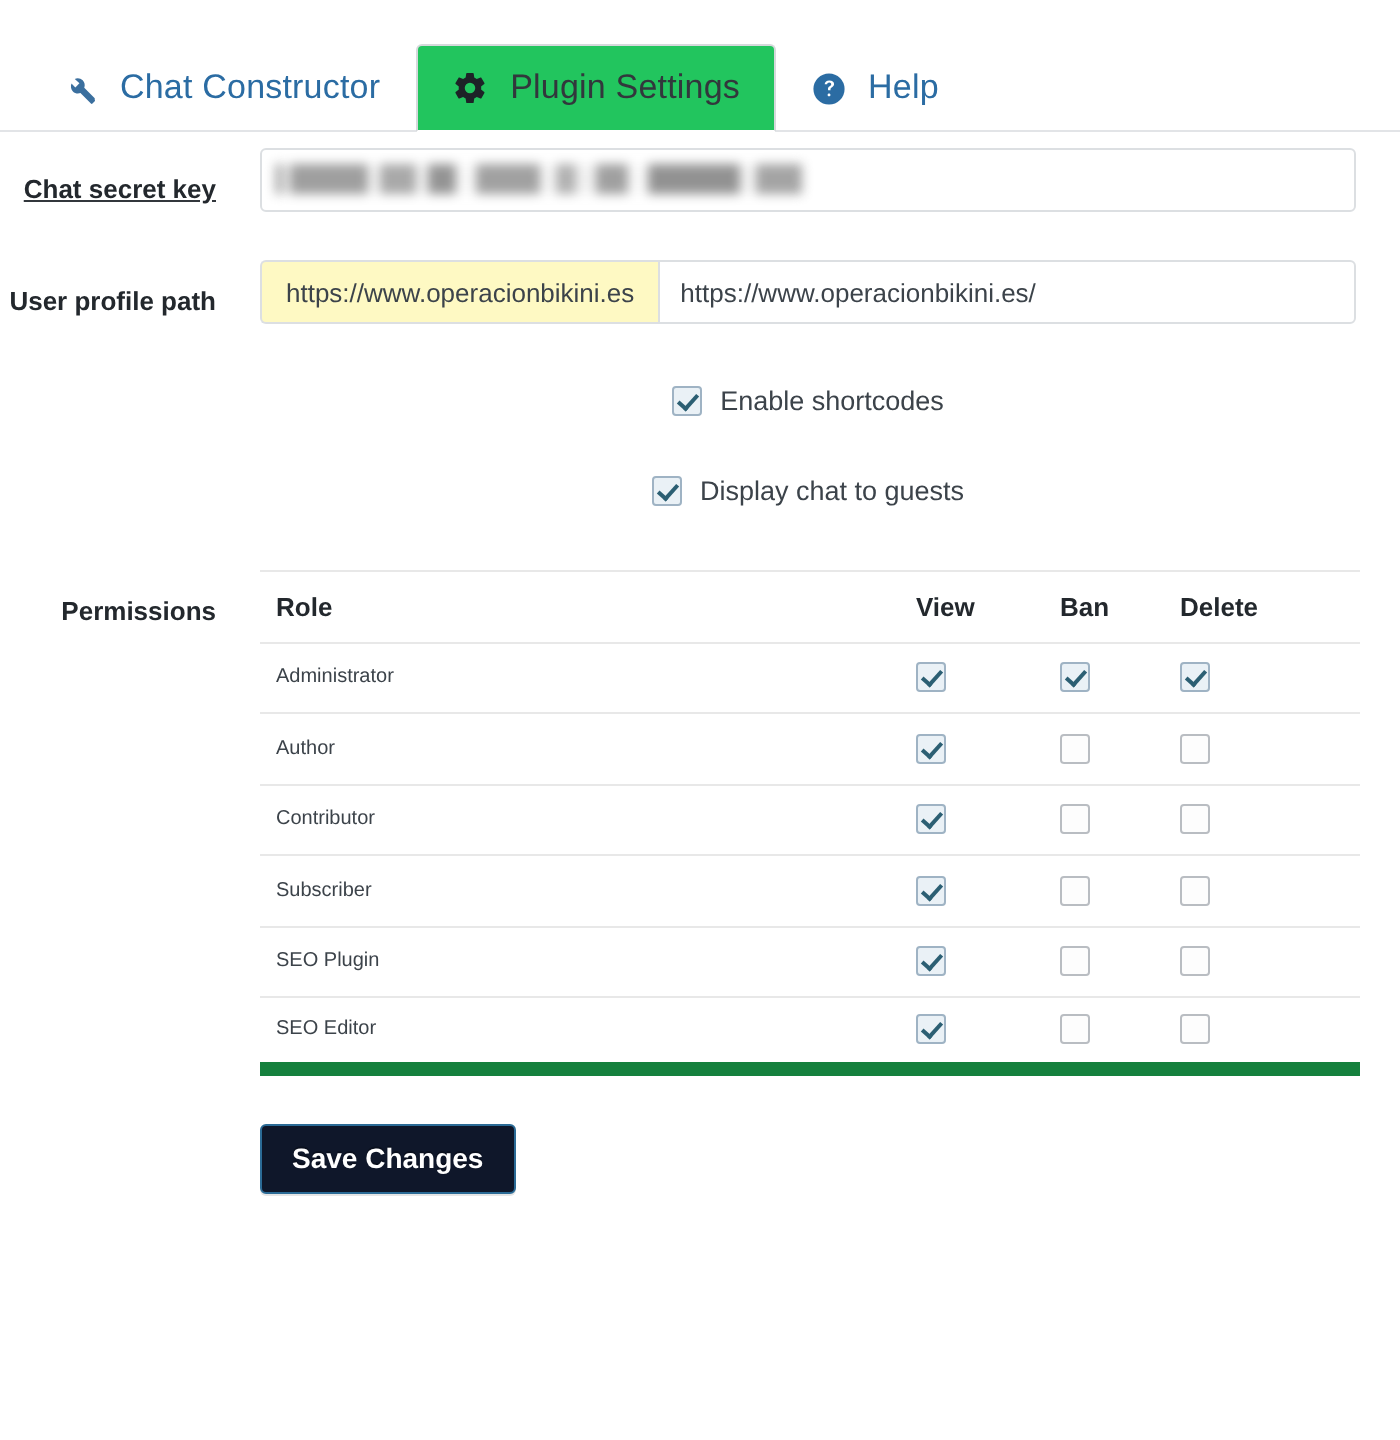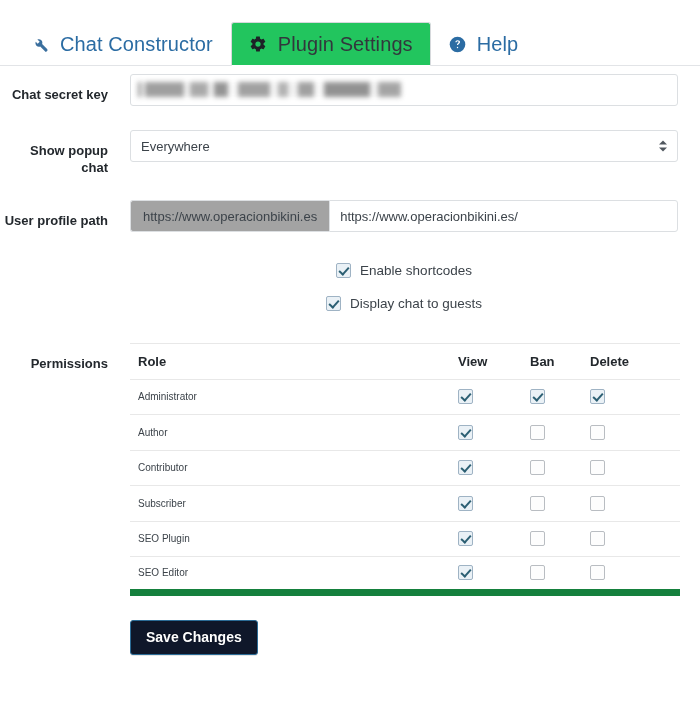--- a/index.html
+++ b/index.html
@@ -39,21 +39,21 @@
     border-radius: 3px 3px 0 0;
     background: transparent;
     white-space: nowrap;
   }
   .tab.active {
     background: #22c55e;
     border-color: #d6d9dc;
     border-bottom-color: #ffffff;
   }
   .tab-label {
-    font-size: 20px;
+    font-size: 17px;
     color: #2b6ca3;
     letter-spacing: .1px;
     text-align: center;
   }
   .tab.active .tab-label { color: #32373c; }
   .tab-icon { display: flex; align-items: center; justify-content: center; }
 
   
   .form {
     padding: 0 22px 0 0;
@@ -83,21 +83,21 @@
     height: 32px;
     border: 1px solid #dcdfe2;
     border-radius: 3px;
     background: #fff;
     font-family: inherit;
     font-size: 13px;
     color: #3c434a;
     padding: 0 10px;
     outline: none;
   }
-  .row-secret { padding-top: 8px; }
+  .row-secret { padding-top: 8px; text-decoration: underline; }
   .row-popup  { padding-top: 24px; }
   .row-path   { padding-top: 24px; }
 
   
   .secret-wrap { position: relative; }
   .secret-mask {
     position: absolute;
     left: 8px;
     top: 8px;
     height: 15px;
@@ -144,21 +144,21 @@
   
   .input-group {
     display: flex;
     width: 100%;
   }
   .input-addon {
     display: flex;
     align-items: center;
     height: 32px;
     padding: 0 12px;
-    background: #a3a3a3;
+    background: #fef9c3;
     border: 1px solid #dcdfe2;
     border-right: none;
     border-radius: 3px 0 0 3px;
     font-size: 13px;
     color: #3c434a;
     white-space: nowrap;
   }
   .input-group .txt {
     border-radius: 0 3px 3px 0;
   }
@@ -198,21 +198,21 @@
     gap: 9px;
     height: 24px;
     justify-content: center;
   }
   .check-line .lbl {
     font-size: 13.5px;
     color: #3c434a;
     cursor: pointer;
   }
   .checks-block { padding-top: 26px; }
-  .checks-block .check-line + .check-line { margin-top: 9px; }
+  .checks-block .check-line + .check-line { margin-top: 21px; }
 
   
   .perm-row { margin-top: 28px; }
   .perm-row .row-label { padding-top: 12px; }
   table.perm {
     width: 100%;
     border-collapse: collapse;
     table-layout: fixed;
   }
   table.perm th,
@@ -294,32 +294,20 @@
   <div class="row row-secret">
     <div class="row-label">Chat secret key</div>
     <div class="row-field">
       <div class="secret-wrap">
         <input class="txt" type="text" value="" style="">
         <div class="secret-mask"></div>
       </div>
     </div>
   </div>
 
-  <div class="row row-popup">
-    <div class="row-label">Show popup chat</div>
-    <div class="row-field">
-      <div class="select-wrap">
-        <input class="txt" type="text" readonly="" value="Everywhere" style="">
-        <span class="select-caret">
-          <i class="up"></i>
-            <i class="down"></i>
-        </span>
-      </div>
-    </div>
-  </div>
 
   <div class="row row-path">
     <div class="row-label">User profile path</div>
     <div class="row-field">
       <div class="input-group">
         <span class="input-addon">https://www.operacionbikini.es</span>
         <input class="txt" type="text" value="https://www.operacionbikini.es/" style="">
       </div>
     </div>
   </div>

